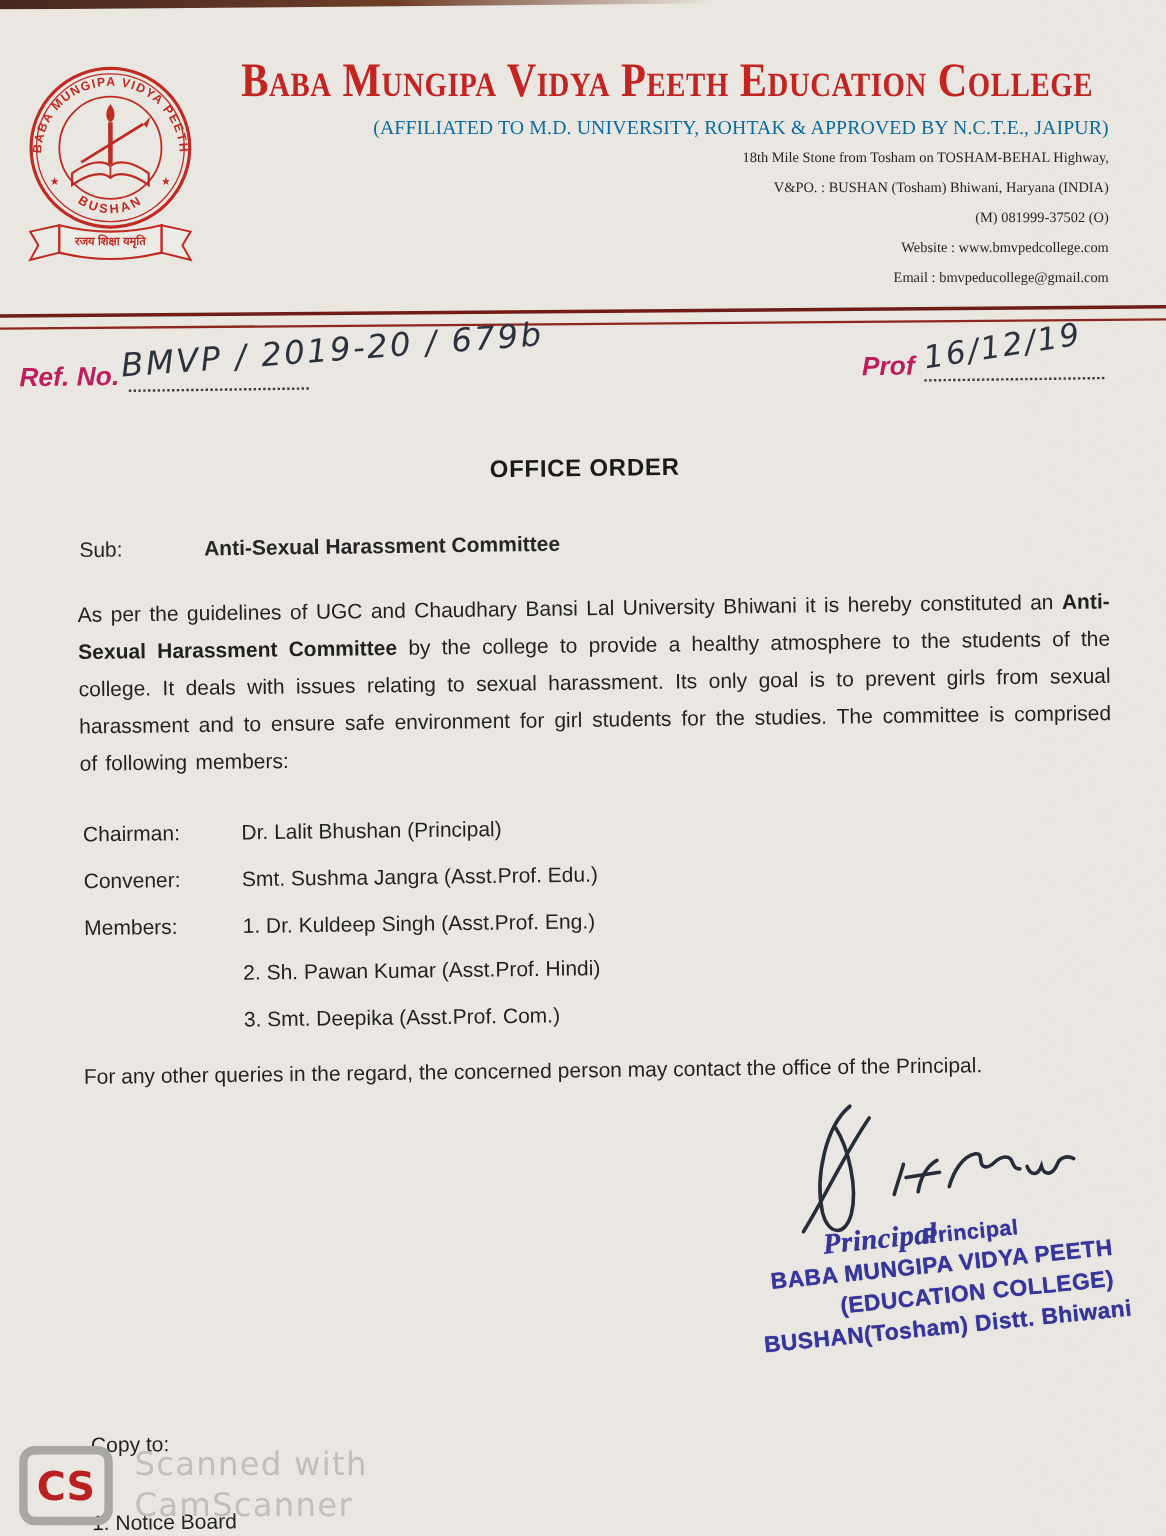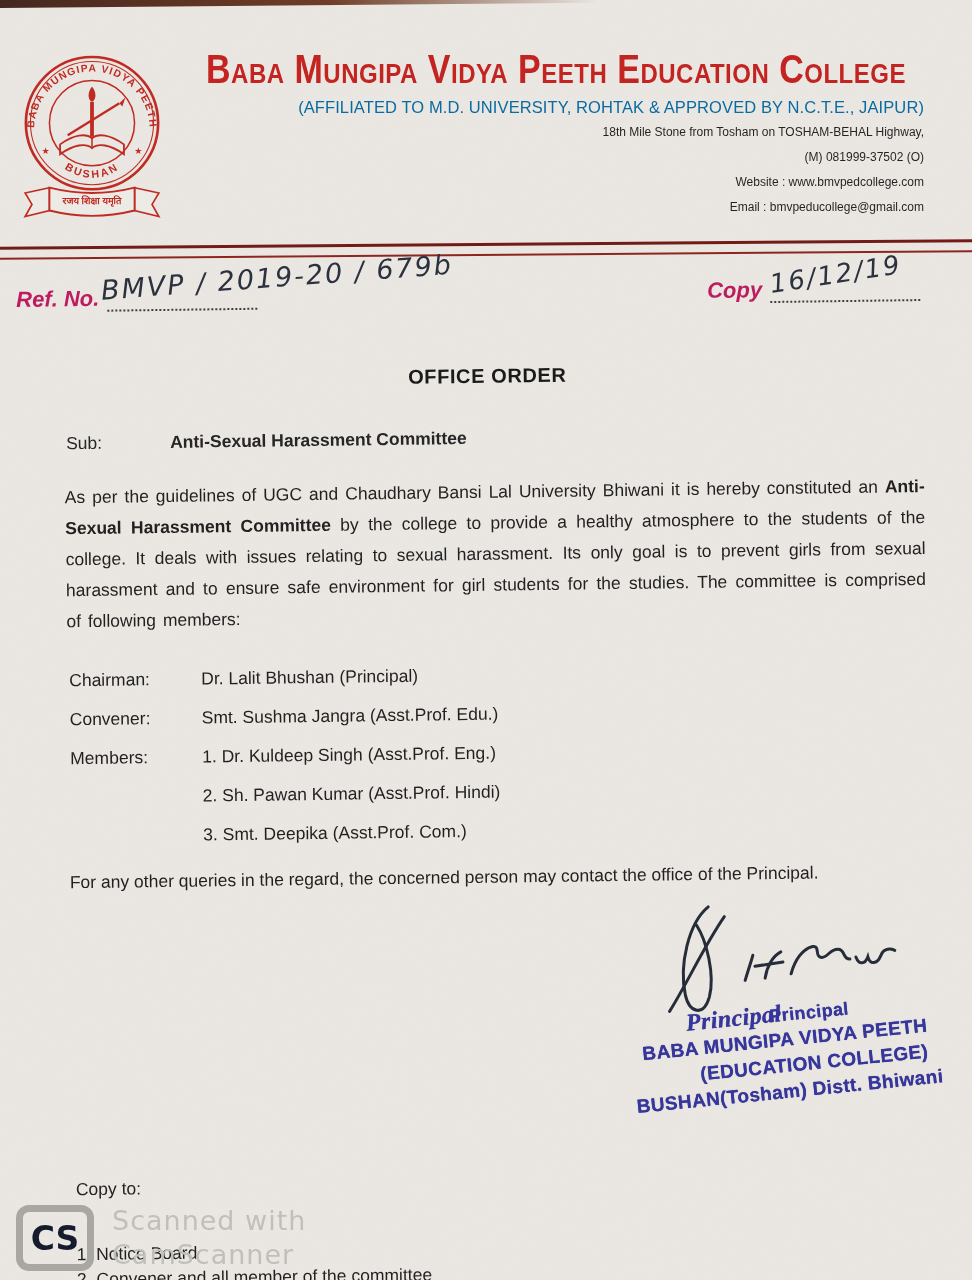--- a/index.html
+++ b/index.html
@@ -13,21 +13,21 @@
   .page{position:absolute;inset:0;}
   .grain{position:absolute;inset:0;width:100%;height:100%;pointer-events:none;z-index:9;}
   .edge-artifact{
     position:absolute;top:0;left:0;width:600px;height:8px;z-index:8;
     background:linear-gradient(to right,#42231a 0%,#6e3a24 55%,rgba(110,58,36,0) 100%);
     clip-path:polygon(0 0,100% 0,100% 35%,0 100%);
   }
   
   .letterhead{display:flex;padding:42px 48px 6px 16px;}
   .seal{width:152px;flex:0 0 152px;margin-top:2px;}
-  .head-text{flex:1;padding-left:12px;}
+  .head-text{flex:1;padding-left:12px;font-family:Liberation Serif, serif;}
   .college-name{
     margin:4px 0 10px 8px;text-align:center;
     font-size:34px;font-weight:bold;color:#c4201d;
     font-variant:small-caps;letter-spacing:0.5px;
     transform:scaleY(1.18);transform-origin:center top;
     white-space:nowrap;
   }
   .affil{ text-align:right;font-size:16.5px;color:#0369a1;line-height:25px;letter-spacing:0.1px;}
   .addr{ text-align:right;font-size:12px;color:#1e1e1e;line-height:25px;}
   
@@ -80,21 +80,21 @@
   .stamp-indent{padding-left:54px;}
   
   .copy-block{margin:22px 0 0 64px;font-size:17.5px;color:#1c1c1c;}
   .copy-label{margin-bottom:42px;}
   .copy-item{line-height:25px;}
   
   .cam-footer{position:absolute;left:16px;bottom:8px;display:flex;align-items:center;gap:18px;z-index:6;}
   .cs-badge{
     width:64px;height:52px;border:7px solid #a9a7a2;border-radius:13px;
     display:flex;align-items:center;justify-content:center;
-    font-size:33px;font-weight:bold;color:#0f172a;letter-spacing:0px;
+    font-size:33px;font-weight:bold;color:#b91c1c;letter-spacing:0px;
     font-family:"DejaVu Sans",sans-serif;
   }
   .cs-text{font-size:27px;line-height:34px;color:#c2c0bb;font-family:"DejaVu Sans",sans-serif;letter-spacing:1px;}
 </style>
 </head>
 <body>
 
 <div class="page">
 
   <div class="edge-artifact"></div>
@@ -132,39 +132,40 @@
           <path d="M188,196 L156,189 L156,219 L188,227 L179,211 Z" fill="#efede8" stroke="#c0271f" stroke-width="2.2"></path>
           <path d="M44,189 C80,198 120,198 156,189 L156,219 C120,228 80,228 44,219 Z" fill="#efede8" stroke="#c0271f" stroke-width="2.4"></path>
           <text x="100" y="211" font-size="12.5" font-weight="bold" fill="#c0271f" text-anchor="middle">रजय शिक्षा यमृति</text>
         </g>
       </svg>
     </div>
     <div class="head-text">
       <div class="college-name">Baba Mungipa Vidya Peeth Education College</div>
       <div class="affil">(AFFILIATED TO M.D. UNIVERSITY, ROHTAK &amp; APPROVED BY N.C.T.E., JAIPUR)</div>
       <div class="addr">18th Mile Stone from Tosham on TOSHAM-BEHAL Highway,</div>
+      <div class="addr">V&amp;PO. : BUSHAN (Tosham) Bhiwani, Haryana (INDIA)</div>
       <div class="addr">(M) 081999-37502 (O)</div>
       <div class="addr">Website : www.bmvpedcollege.com</div>
       <div class="addr">Email : bmvpeducollege@gmail.com</div>
     </div>
   </div>
 
   <div class="rule"></div>
 
   <div class="tilt">
 
     <div class="ref-row">
       <div class="ref-left">
         <span class="ref-label">Ref. No.</span>
         <span class="dotline ref-dots">
           <span class="hand ref-hand">BMVP / 2019-20 / 679b</span>
         </span>
       </div>
       <div class="date-right">
-        <span class="date-label">Copy</span>
+        <span class="date-label">Prof</span>
         <span class="dotline date-dots">
           <span class="hand date-hand">16/12/19</span>
         </span>
       </div>
     </div>
 
     <div class="doc-title">OFFICE ORDER</div>
 
     <div class="sub-line">
       <span class="sub-label">Sub:</span><span class="sub-value">Anti-Sexual Harassment Committee</span>

